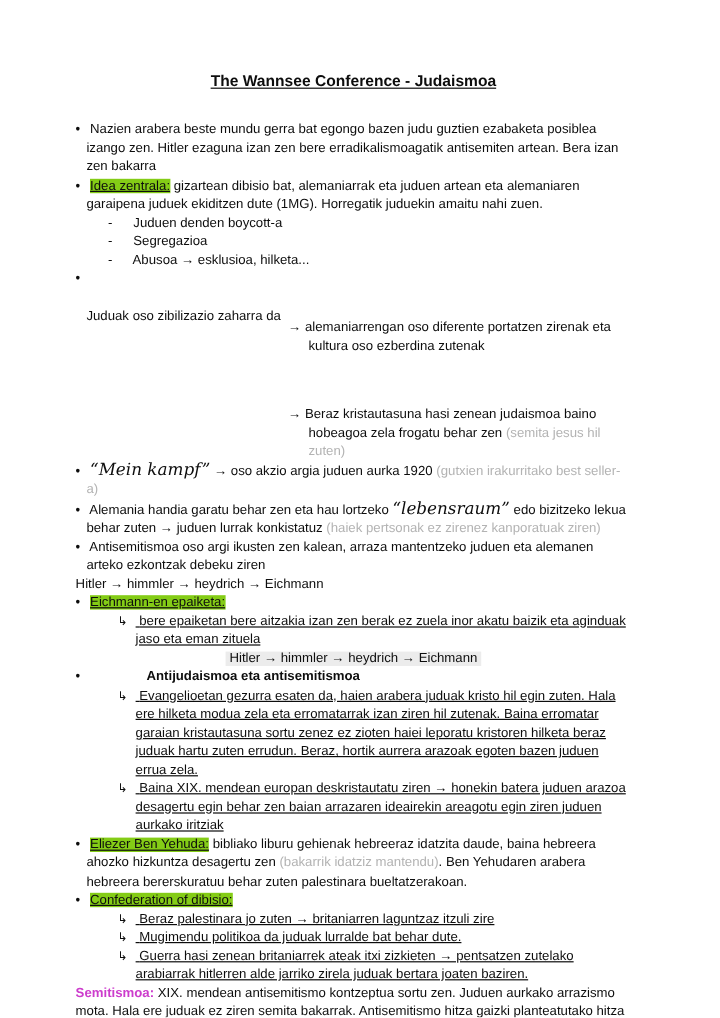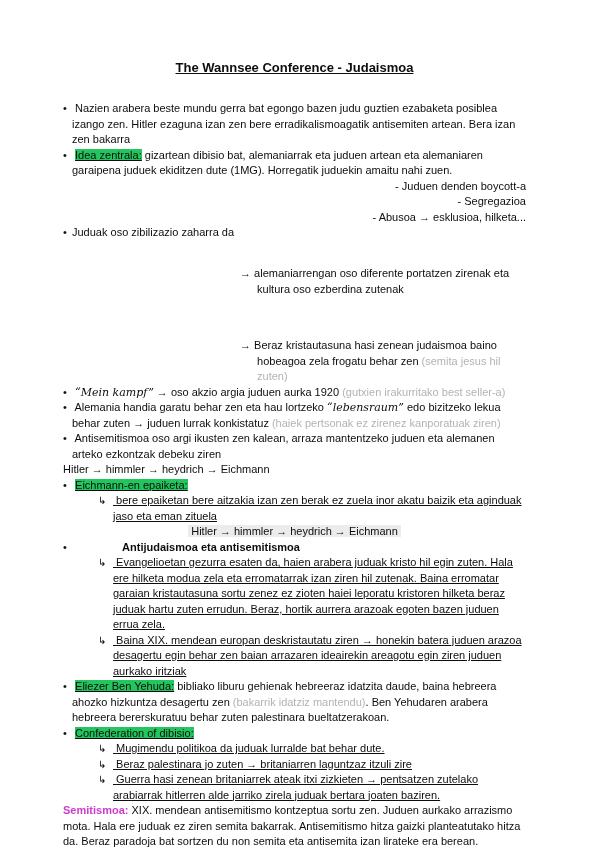--- a/index.html
+++ b/index.html
@@ -18,32 +18,32 @@
   .title {
     text-align:center;
     font-size:13px;
     font-weight:bold;
     text-decoration:underline;
     margin:0 0 25px 0;
     line-height:16px;
   }
   .b { padding-left:9px; text-indent:-9px; }
   .b > .g { display:inline-block; width:9px; text-indent:0; }
-  .dash { padding-left:45px; text-indent:-18px;text-align:right; }
+  .dash { padding-left:45px; text-indent:-18px; }
   .dash > .g { display:inline-block; width:18px; text-indent:0; }
   .sub { padding-left:50px; text-indent:-15px;text-decoration:underline; }
   .sub > .g { display:inline-block; width:15px; text-indent:0; font-size:10px; }
-  .hl { background:#22c55e; text-decoration:underline;margin-top:42px; }
+  .hl { background:#84cc16; text-decoration:underline;margin-top:42px; }
   .note { color:#b3b3b3; }
   .bold { font-weight:bold;margin-left:47px; }
-  .script { font-family:"DejaVu Serif", serif; font-style:italic; font-size:11px; }
+  .script { font-family:"DejaVu Serif", serif; font-style:italic; font-size:14px; }
   .magenta { color:#cc3ccc; font-weight:bold; }
   .row3 { display:flex; align-items:flex-start; padding-left:0; text-indent:0; }
   .row3 .g { flex:none; width:9px; }
-  .row3 .lead { flex:none; white-space:nowrap; padding-right:6px; }
+  .row3 .lead { flex:none; white-space:nowrap; padding-right:6px;margin-top:32px; }
   .row3 .col { flex:1; }
   .arr-item { padding-left:17px; text-indent:-17px;margin-top:41px; }
   .chain-plain { padding-left:0; }
   .chain-center { text-align:center; }
   .chain-center .chain-bg { background:#ececec; padding:0 3px; }
   .final { padding-left:0; }
 </style>
 </head>
 <body>
 
@@ -139,25 +139,25 @@
     <span>bibliako liburu gehienak hebreeraz idatzita daude, baina hebreera ahozko hizkuntza desagertu zen</span>
     <span class="note">(bakarrik idatziz mantendu)</span><span>. Ben Yehudaren arabera hebreera bererskuratuu behar zuten palestinara bueltatzerakoan.</span>
   </div>
 
   <div class="b">
     <span class="g">•</span>
     <span class="hl">Confederation of dibisio:</span>
   </div>
   <div class="sub">
     <span class="g">↳</span>
-    <span>Mugimendu politikoa da juduak lurralde bat behar dute.</span>
+    <span>Beraz palestinara jo zuten → britaniarren laguntzaz itzuli zire</span>
   </div>
   <div class="sub">
     <span class="g">↳</span>
-    <span>Beraz palestinara jo zuten → britaniarren laguntzaz itzuli zire</span>
+    <span>Mugimendu politikoa da juduak lurralde bat behar dute.</span>
   </div>
   <div class="sub">
     <span class="g">↳</span>
     <span>Guerra hasi zenean britaniarrek ateak itxi zizkieten → pentsatzen zutelako arabiarrak hitlerren alde jarriko zirela juduak bertara joaten baziren.</span>
   </div>
 
   <div class="final">
     <span class="magenta">Semitismoa:</span>
     <span>XIX. mendean antisemitismo kontzeptua sortu zen. Juduen aurkako arrazismo mota. Hala ere juduak ez ziren semita bakarrak. Antisemitismo hitza gaizki planteatutako hitza da. Beraz paradoja bat sortzen du non semita eta antisemita izan lirateke era berean.</span>
   </div>

